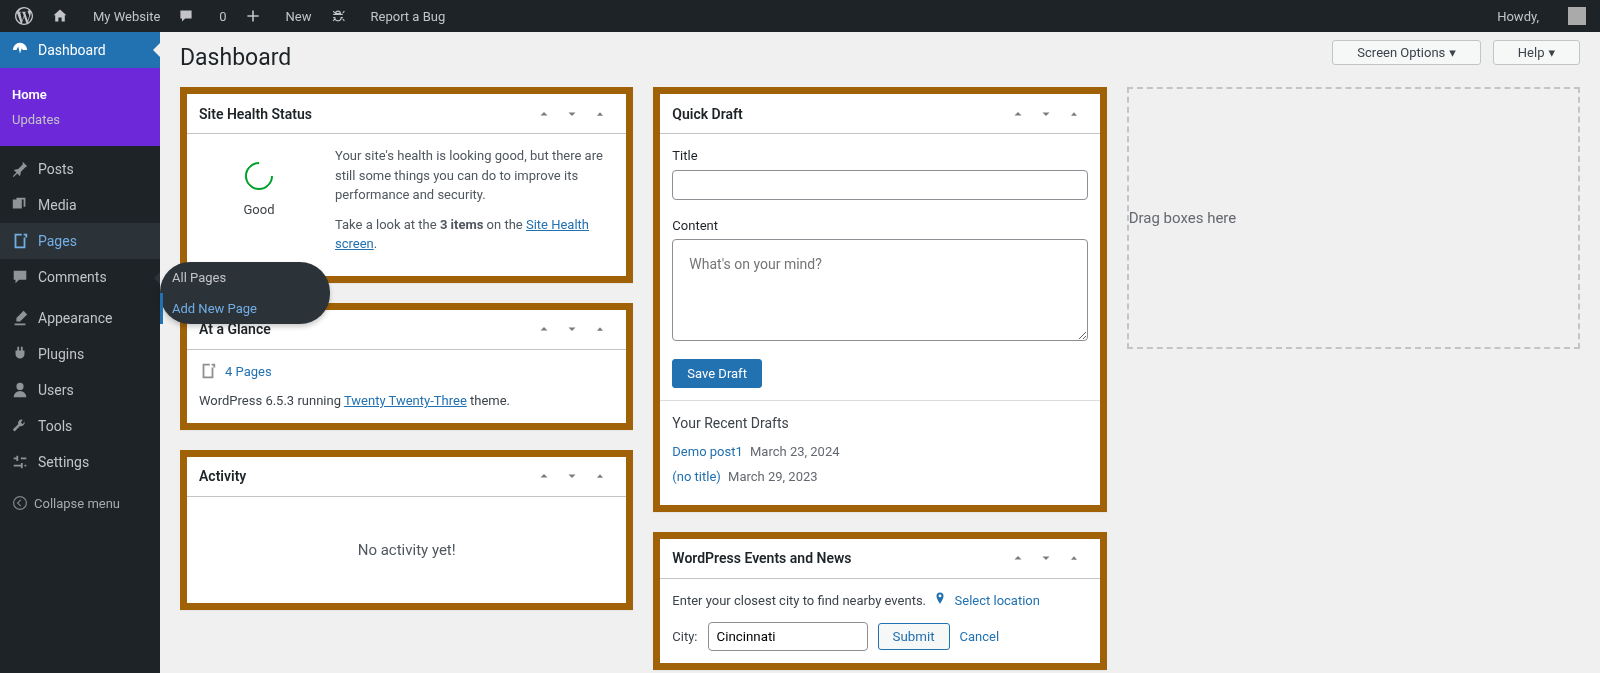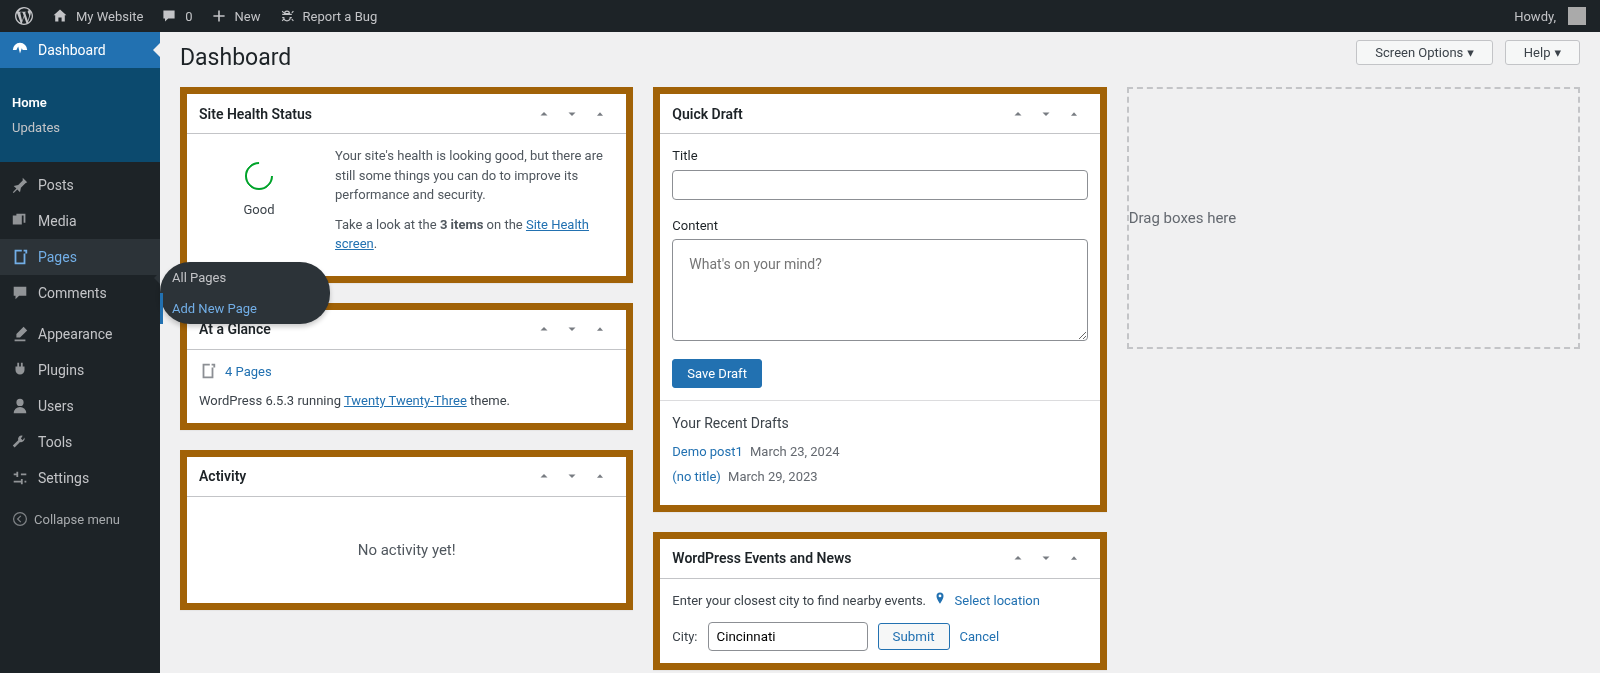--- a/index.html
+++ b/index.html
@@ -1,47 +1,47 @@
 <!DOCTYPE html>
 <html><head>
 <meta charset="utf-8">
 <style>
 * { margin: 0; padding: 0; box-sizing: border-box; font-family: -apple-system, BlinkMacSystemFont, "Segoe UI", Roboto, Oxygen-Sans, Ubuntu, Cantarell, "Helvetica Neue", sans-serif; }
 body { background: #f0f0f1; color: #3c434a; font-size: 13px; overflow: hidden; }
 
 
 .admin-bar { background: #1d2327; color: #c3c4c7; height: 32px; display: flex; align-items: center; padding: 0 6px; justify-content: space-between; position: relative; z-index: 100; }
 .admin-bar-left, .admin-bar-right { display: flex; align-items: center; gap: 0; }
-.admin-bar-item { display: flex; align-items: center; gap: 6px; padding: 0 8px; height: 32px; cursor: pointer; color:#c3c4c7; }
+.admin-bar-item { display: flex; align-items: center; gap: 23px; padding: 0 8px; height: 32px; cursor: pointer; color:#c3c4c7; }
 .ab-icon { width: 20px; height: 20px; display:inline-flex; align-items:center; justify-content:center; }
 .avatar-sq { width:18px; height:18px; background:#aaa; margin-left:6px; }
 
 
 .wrap { display:flex; height: calc(100vh - 32px); }
 .sidebar { width: 160px; background:#1d2327; color:#c3c4c7; position:relative; }
 .menu-item { display:flex; align-items:center; gap:8px; padding: 8px 10px; cursor:pointer; color:#c3c4c7; font-size:14px; position:relative; }
 .menu-item.current { background:#2271b1; color:#fff; }
 .menu-icon { width:20px; height:20px; display:inline-flex; align-items:center; justify-content:center; opacity:0.7; }
 .menu-item.current .menu-icon { opacity:1; }
-.submenu-group { background:#0c4a6e; padding: 22px 0; }
+.submenu-group { background:#6d28d9; padding: 14px 0; }
 .submenu-item { padding: 5px 12px; cursor:pointer; color:#c3c4c7; font-size:13px; }
 .submenu-item.bold { color:#fff; font-weight:600; }
 .menu-sep { height: 5px; }
 .current-arrow { position:absolute; right:-1px; top:50%; transform:translateY(-50%); width:0; height:0; border-top:8px solid transparent; border-bottom:8px solid transparent; border-right:8px solid #f0f0f1; }
 
 
 .flyout { position:absolute; left:160px; background:#2c3338; min-width:170px; box-shadow: 0 3px 5px rgba(0,0,0,.2); z-index:50;border-radius:30px; }
 .flyout-item { padding: 8px 12px; color:#c3c4c7; cursor:pointer; font-size:13px; }
 .flyout-item.hl { border-left:3px solid #2271b1; padding-left:9px; color:#72aee6; }
 .flyout-arrow { position:absolute; left:-6px; top:10px; width:0;height:0; border-top:6px solid transparent; border-bottom:6px solid transparent; border-right:6px solid #2c3338; }
 
 
 .content { flex:1; padding: 0 20px 20px; overflow:auto; position:relative; }
 .top-btns { position:absolute; top:8px; right:20px; display:flex; gap:12px; }
-.screen-btn { background:#f6f7f7; border:1px solid #c3c4c7; padding:4px 18px; border-radius:3px; cursor:pointer; font-size:13px; display:flex; align-items:center; gap:4px; }
+.screen-btn { background:#f6f7f7; border:1px solid #c3c4c7; padding:4px 24px; border-radius:3px; cursor:pointer; font-size:13px; display:flex; align-items:center; gap:4px; }
 h1 { font-size:23px; font-weight:400; padding: 12px 0 16px; color:#1d2327; }
 
 .columns { display:flex; gap:20px; align-items:flex-start; }
 .col { flex:1; min-width:0; display:flex; flex-direction:column; gap:20px; }
 
 .postbox { background:#fff; border:7px solid #a16207; box-shadow: 0 1px 1px rgba(0,0,0,.04); }
 .postbox-header { display:flex; justify-content:space-between; align-items:center; border-bottom:1px solid #c3c4c7; padding: 0 12px; height:40px; }
 .postbox-header h2 { font-size:14px; font-weight:600; color:#1d2327; }
 .handle-actions { display:flex; gap:0; }
 .handle-btn { width:28px; height:28px; display:flex; align-items:center; justify-content:center; cursor:pointer; color:#787c82; }

